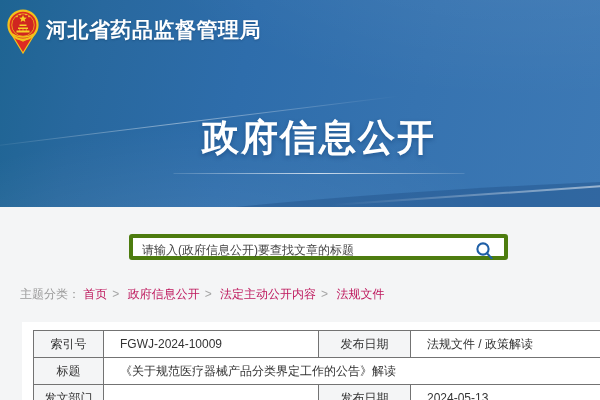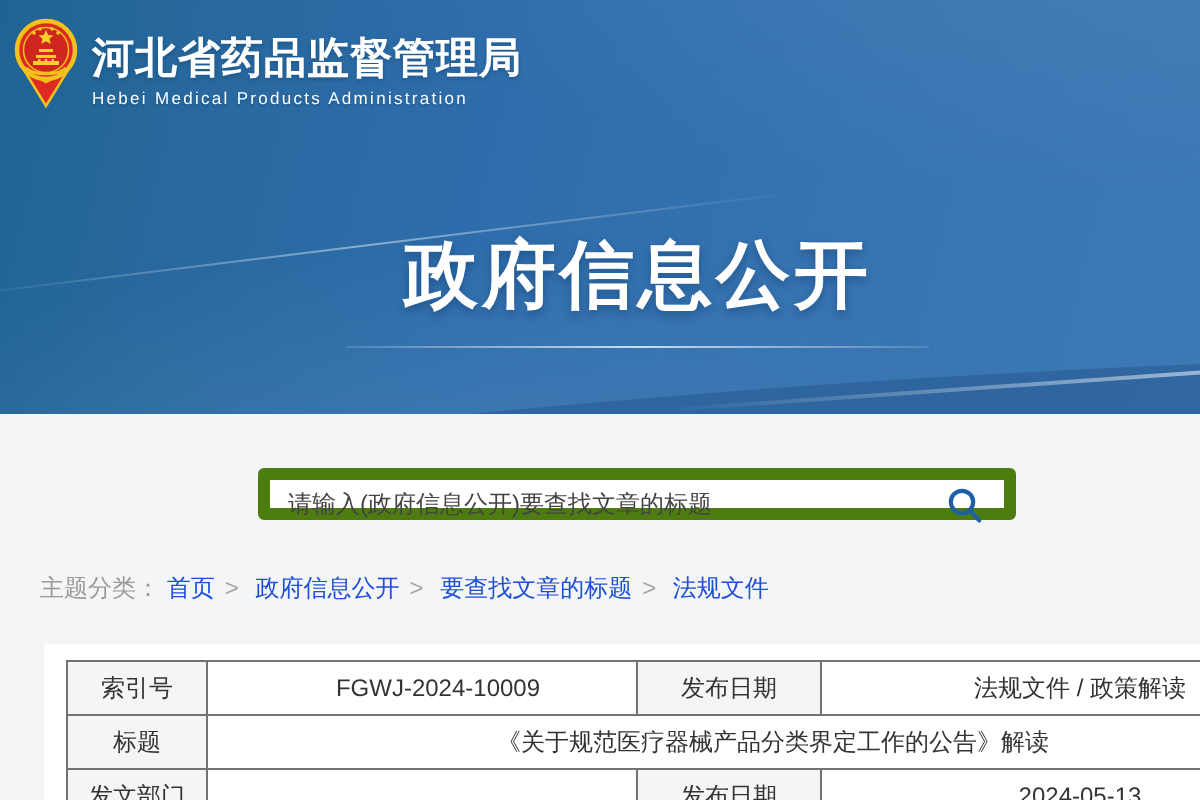--- a/index.html
+++ b/index.html
@@ -19,56 +19,56 @@
     background:radial-gradient(closest-side, rgba(255,255,255,.11), rgba(255,255,255,0)); }
   .wave-dark { position:absolute; left:-600px; top:176px; width:3000px; height:600px;
     border-radius:50%; background:rgba(26,70,122,.34); }
   .streak1 { position:absolute; left:-30px; top:122px; width:430px; height:1px; transform:rotate(-7deg);
     background:linear-gradient(90deg, rgba(255,255,255,0), rgba(255,255,255,.45), rgba(255,255,255,0)); }
   .streak2 { position:absolute; left:330px; top:194px; width:290px; height:2px; transform:rotate(-4deg);
     background:linear-gradient(90deg, rgba(255,255,255,0), rgba(255,255,255,.55)); border-radius:2px; }
 
   .brand { position:absolute; left:7px; top:8px; display:flex; }
   .emblem { width:32px; height:46px; display:block; }
-  .brand-text { margin-left:7px; padding-top:11px; }
+  .brand-text { margin-left:7px; padding-top:11px;text-align:right; }
   .org-zh { color:#fff; font-size:21px; font-weight:bold; letter-spacing:.5px; line-height:22px;
     text-shadow:0 1px 2px rgba(10,50,90,.35); white-space:nowrap; }
   .org-en { color:#fff; font-size:8.5px; letter-spacing:1.15px; margin-top:3px; white-space:nowrap;
     text-shadow:0 1px 1px rgba(10,50,90,.3); }
 
   .banner-title-wrap { position:absolute; left:319px; top:116px; transform:translateX(-50%);
     width:291px; text-align:center; }
   .banner-title { color:#fff; font-size:37px; font-weight:bold; letter-spacing:2px; line-height:44px;
     white-space:nowrap; text-shadow:0 2px 4px rgba(0,40,90,.35); }
   .banner-underline { width:291px; height:1px; margin-top:13px;
     background:linear-gradient(90deg, rgba(255,255,255,.12), rgba(255,255,255,.75), rgba(255,255,255,.12)); }
 
   
   .search-box { position:absolute; left:129px; top:234px; width:379px; height:26px;
-    background:#fff; border:6px solid #4d7c0f; border-radius:3px; }
+    background:#fff; border:4px solid #4d7c0f; border-radius:3px; }
   .search-input { position:absolute; left:0; top:0; width:344px; height:24px; border:0; outline:none;
     background:transparent; padding:0 0 0 9px; font-family:"Liberation Sans",sans-serif;
     font-size:12px; color:#333; }
   .search-input::placeholder { color:#444; opacity:1; }
   .search-btn { position:absolute; right:10px; top:3px; width:19px; height:19px; border:0;
     background:transparent; cursor:pointer; padding:0; }
 
   
   .breadcrumb { position:absolute; left:20px; top:286px; font-size:12px; color:#999;
     white-space:nowrap; }
-  .breadcrumb a { color:#1d4ed8; text-decoration:none; }
+  .breadcrumb a { color:#be185d; text-decoration:none; }
   .crumb-sep { color:#a5a5a5; margin:0 5px; }
 
   
   .content-panel { position:absolute; left:22px; top:322px; width:600px; height:90px; background:#fff; }
   .doc-table { position:absolute; left:33px; top:330px; width:620px; border-collapse:collapse;
     table-layout:fixed; font-size:12px; color:#333; background:#fff; }
   .doc-table td { border:1px solid #737373; height:27px; padding:0; vertical-align:middle; }
   .doc-table td.lbl { background:#f4f5f6; text-align:center; color:#333; }
-  .doc-table td.val { text-align:center; padding-left:16px; color:#333; }
+  .doc-table td.val { text-align:left; padding-left:16px; color:#333; }
 </style>
 </head>
 <body>
 
 <div class="page">
 
   <div class="site-header">
     <div class="wave-glow"></div>
     <div class="wave-dark"></div>
     <div class="streak1"></div>
@@ -87,21 +87,20 @@
         <rect x="25" y="33" width="14" height="3" fill="#f7cf28"></rect>
         <rect x="22" y="39" width="20" height="3" fill="#f7cf28"></rect>
         <rect x="19" y="45" width="26" height="4" fill="#f7cf28"></rect>
         <rect x="24" y="43" width="2.5" height="2" fill="#f7cf28"></rect>
         <rect x="30.75" y="43" width="2.5" height="2" fill="#f7cf28"></rect>
         <rect x="37.5" y="43" width="2.5" height="2" fill="#f7cf28"></rect>
         <path d="M12,52 a22 10 0 0 0 40 0" fill="none" stroke="#f3c11c" stroke-width="3"></path>
       </svg>
       <div class="brand-text">
         <div class="org-zh">河北省药品监督管理局</div>
-        <div class="org-en">Hebei Medical Products Administration</div>
       </div>
     </div>
 
     <div class="banner-title-wrap">
       <div class="banner-title">政府信息公开</div>
       <div class="banner-underline"></div>
     </div>
   </div>
 
   <div class="search-box">
@@ -111,21 +110,21 @@
         <circle cx="8" cy="8" r="5.6" fill="none" stroke="#1f5fa6" stroke-width="2.1"></circle>
         <line x1="12.2" y1="12.6" x2="16.6" y2="17.2" stroke="#1f5fa6" stroke-width="2.1" stroke-linecap="round"></line>
       </svg>
     </button>
   </div>
 
   <div class="breadcrumb">
     <span>主题分类：</span>
     <a href="#">首页</a><span class="crumb-sep">&gt;</span>
     <a href="#">政府信息公开</a><span class="crumb-sep">&gt;</span>
-    <a href="#">要查找文章的标题</a><span class="crumb-sep">&gt;</span>
+    <a href="#">法定主动公开内容</a><span class="crumb-sep">&gt;</span>
     <a href="#">法规文件</a>
   </div>
 
   <div class="content-panel"></div>
   <table class="doc-table">
     <colgroup>
         <col style="width:70px">
         <col style="width:215px">
         <col style="width:92px">
         <col style="width:243px">

